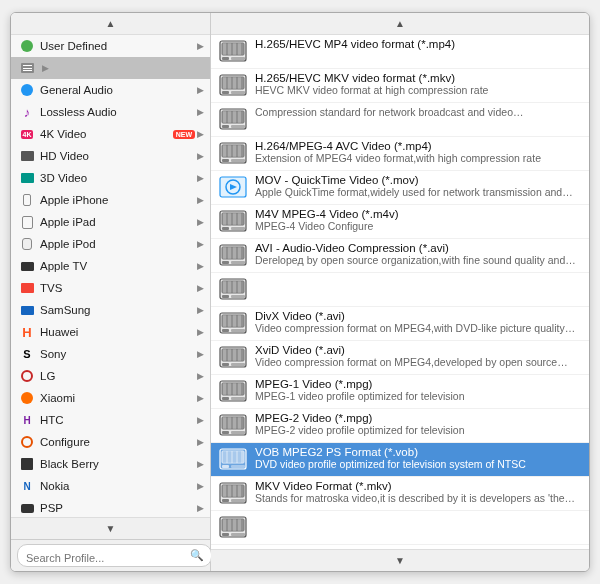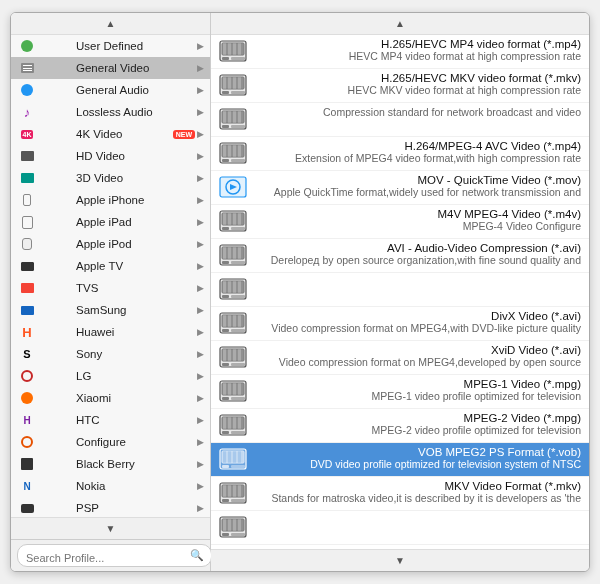--- a/index.html
+++ b/index.html
@@ -87,21 +87,20 @@
       justify-content: center;
       font-size: 10px;
     }
 
     .left-item .label {
       flex: 1;
       font-size: 11.5px;
       color: #222;
       overflow: hidden;
       text-overflow: ellipsis;
-      margin-left: 36px;
     }
 
     .left-item .chevron {
       color: #888;
       font-size: 9px;
       margin-left: 2px;
     }
 
     .search-box {
       padding: 4px 6px;
@@ -188,21 +187,20 @@
     }
 
     .right-icon svg {
       width: 28px;
       height: 22px;
     }
 
     .right-text {
       flex: 1;
       overflow: hidden;
-      text-align: right;
     }
 
     .right-title {
       font-size: 11.5px;
       font-weight: 500;
       color: #111;
       white-space: nowrap;
       overflow: hidden;
       text-overflow: ellipsis;
     }
@@ -247,21 +245,20 @@
           <span class="chevron">▶</span>
         </div>
         <div class="left-item selected">
           <span class="icon">
             <span style="display:inline-block;width:13px;height:10px;background:#888;border-radius:1px;position:relative;">
               <span style="position:absolute;top:2px;left:2px;right:2px;height:1px;background:#fff;"></span>
               <span style="position:absolute;top:5px;left:2px;right:2px;height:1px;background:#fff;"></span>
               <span style="position:absolute;top:7px;left:2px;right:2px;height:1px;background:#fff;"></span>
             </span>
           </span>
-          <span class="label">General Video</span>
           <span class="chevron">▶</span>
         </div>
         <div class="left-item">
           <span class="icon">
             <span style="display:inline-block;width:12px;height:12px;border-radius:50%;background:#2196f3;"></span>
           </span>
           <span class="label">General Audio</span>
           <span class="chevron">▶</span>
         </div>
         <div class="left-item">
@@ -423,21 +420,20 @@
     <line x1="8" y1="3" x2="8" y2="15" stroke="#555" stroke-width="0.6"></line>
     <line x1="13" y1="3" x2="13" y2="15" stroke="#555" stroke-width="0.6"></line>
     <line x1="18" y1="3" x2="18" y2="15" stroke="#555" stroke-width="0.6"></line>
     <line x1="23" y1="3" x2="23" y2="15" stroke="#555" stroke-width="0.6"></line>
     <rect x="3" y="17" width="7" height="3" rx="1" fill="#555" opacity="0.7"></rect>
     <rect x="12" y="17" width="14" height="3" rx="1" fill="#555" opacity="0.4"></rect>
   </svg>
           </div>
           <div class="right-text">
             <div class="right-title">H.265/HEVC MP4 video format (*.mp4)</div>
-            <div class="right-desc">HEVC MP4 video format at high compression rate</div>
           </div>
         </div>
         <div class="right-item">
           <div class="right-icon">
             <svg viewBox="0 0 28 22" xmlns="http://www.w3.org/2000/svg">
     <rect x="1" y="1" width="26" height="20" rx="2" fill="#e8e8e8" stroke="#555" stroke-width="1.2"></rect>
     <rect x="3" y="3" width="22" height="12" rx="1" fill="#d0d0d0" stroke="#555" stroke-width="0.8"></rect>
     <line x1="3" y1="5" x2="25" y2="5" stroke="#555" stroke-width="0.6"></line>
     <line x1="3" y1="7" x2="25" y2="7" stroke="#555" stroke-width="0.6"></line>
     <line x1="3" y1="9" x2="25" y2="9" stroke="#555" stroke-width="0.6"></line>

